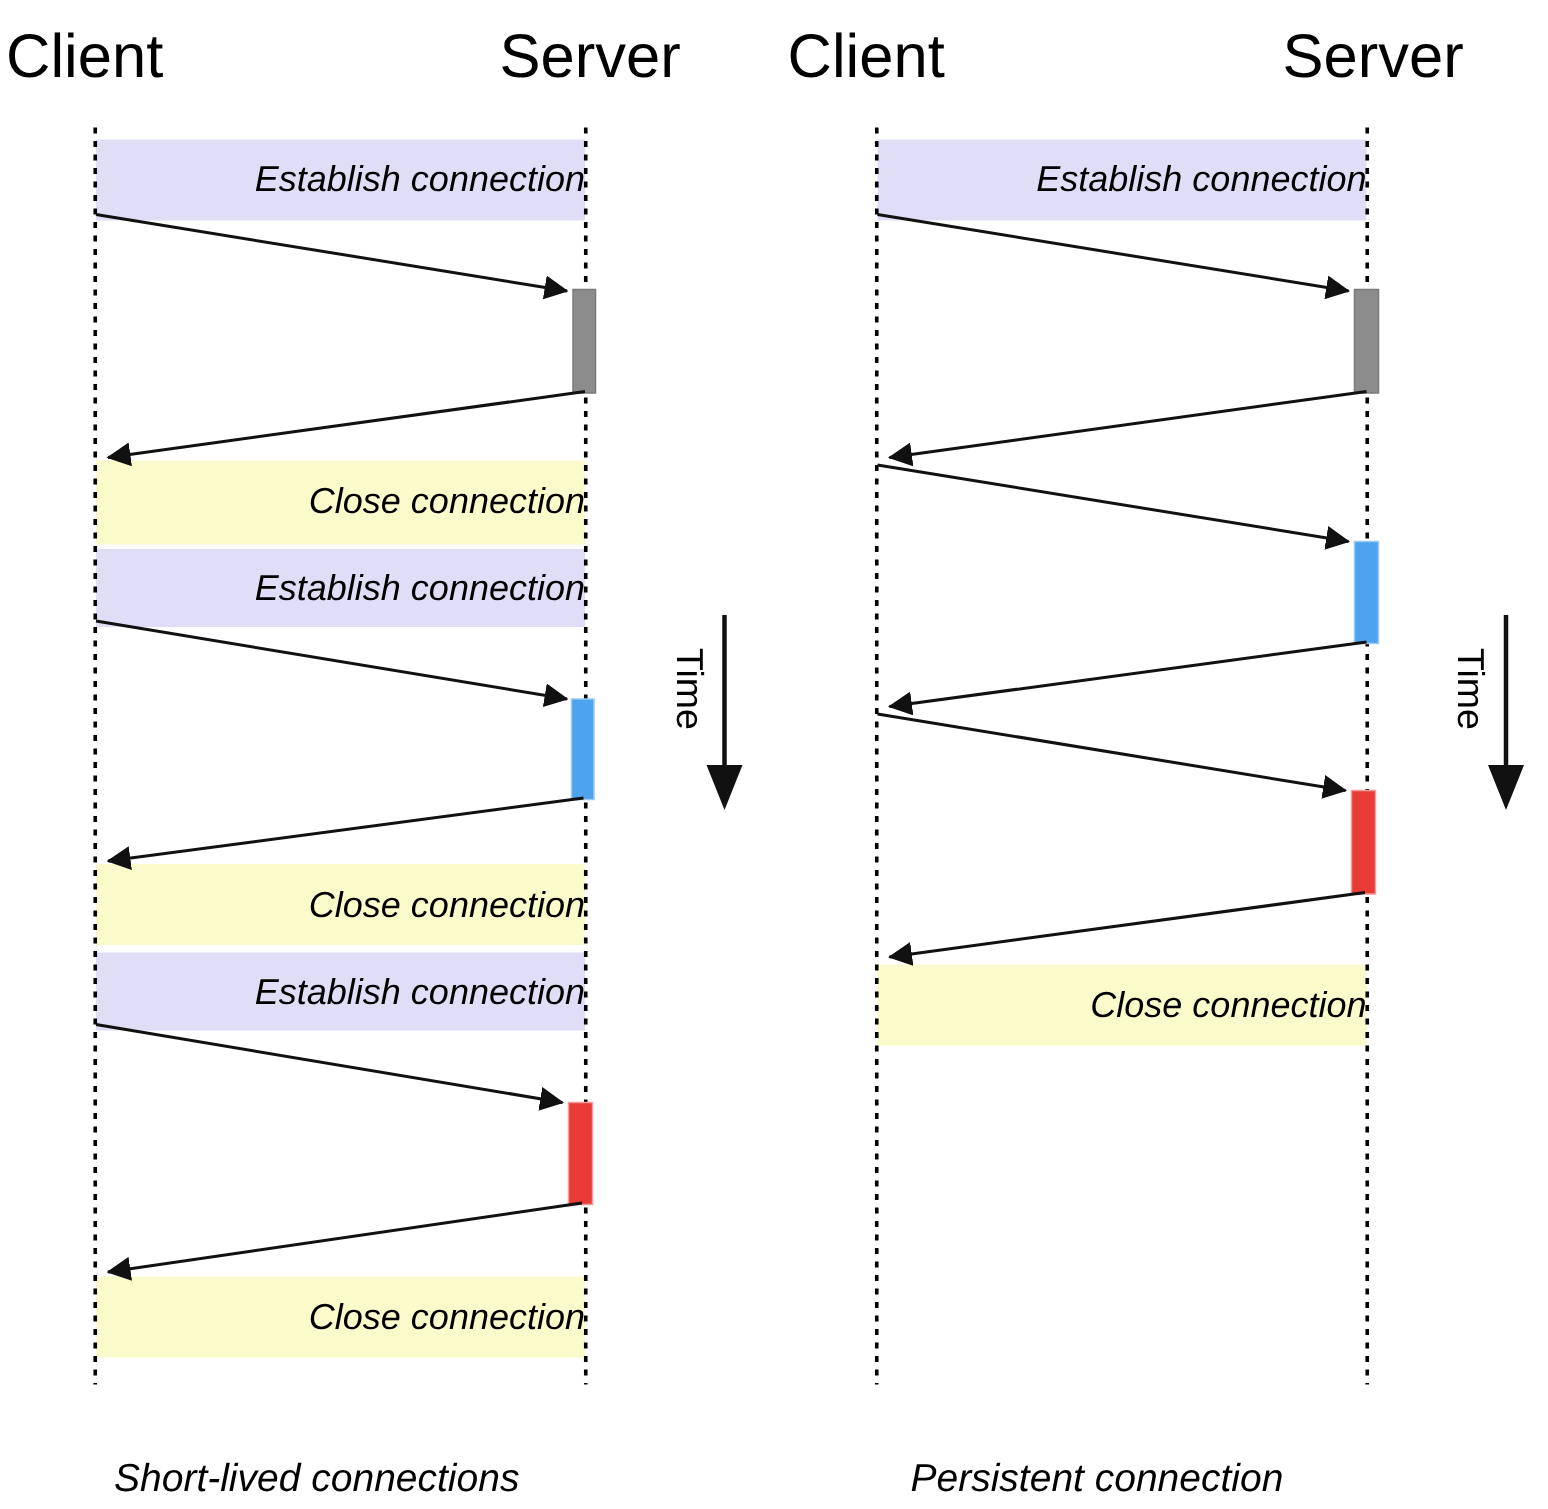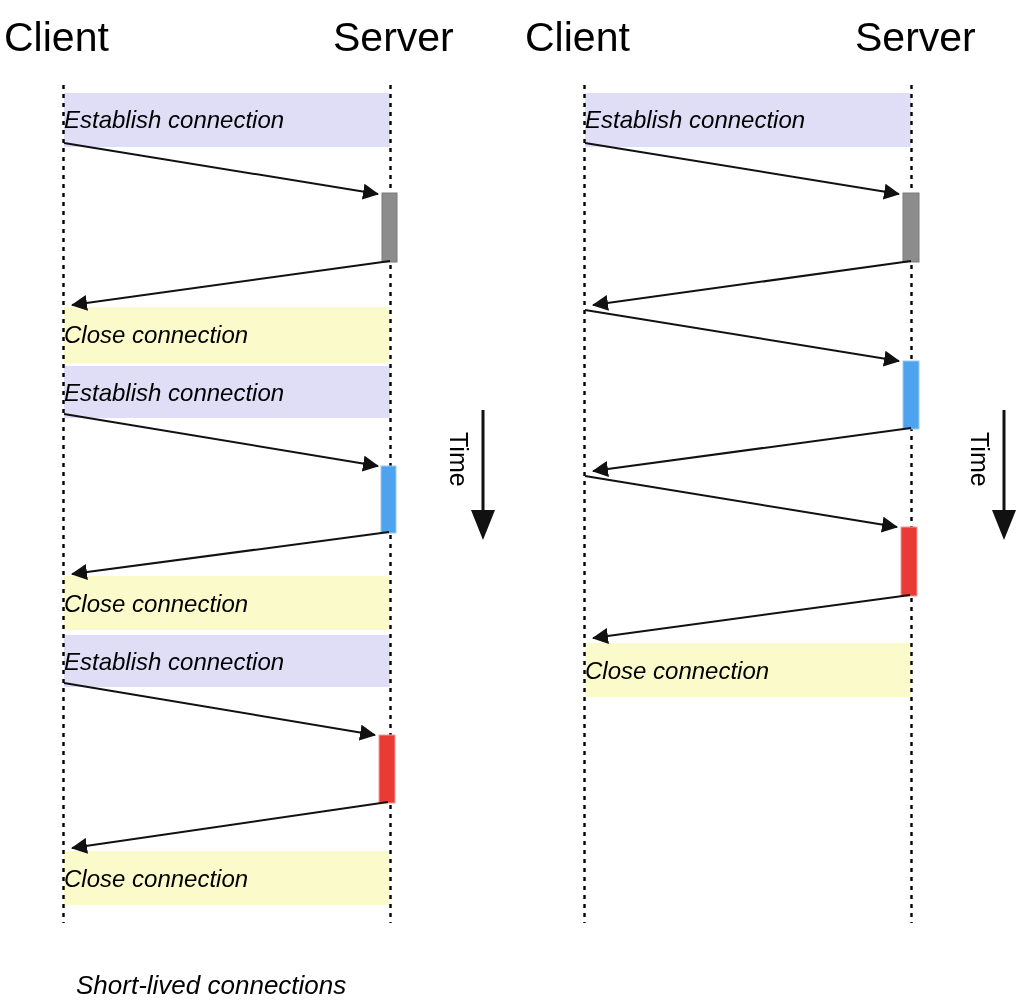--- a/index.html
+++ b/index.html
@@ -34,21 +34,21 @@
     line-height: 1;
     white-space: nowrap;
     font-family: "Liberation Sans", sans-serif;
   }
   .band-label {
     position: absolute;
     font-size: 24px;
     font-style: italic;
     color: #000;
     white-space: nowrap;
-    text-align: left;
+    text-align: right;
     font-family: "Liberation Sans", sans-serif;
   }
   .caption {
     position: absolute;
     font-size: 26px;
     font-style: italic;
     color: #000;
     white-space: nowrap;
     font-family: "Liberation Sans", sans-serif;
   }
@@ -145,14 +145,15 @@
   <div class="caption" style="left:76px; top:970px;">Short-lived connections</div>
 
   <div class="hdr" style="left:525px; top:17px;">Client</div>
   <div class="hdr" style="left:855px; top:17px;">Server</div>
 
   <div class="band-label" style="left:585px; top:106px; width:326px;">Establish connection</div>
   <div class="band-label" style="left:585px; top:657px; width:326px;">Close connection</div>
 
   <div class="time-label" style="left:994px; top:432px;">Time</div>
 
+  <div class="caption" style="left:607px; top:970px;">Persistent connection</div>
 
 </div>
 
 </body></html>

